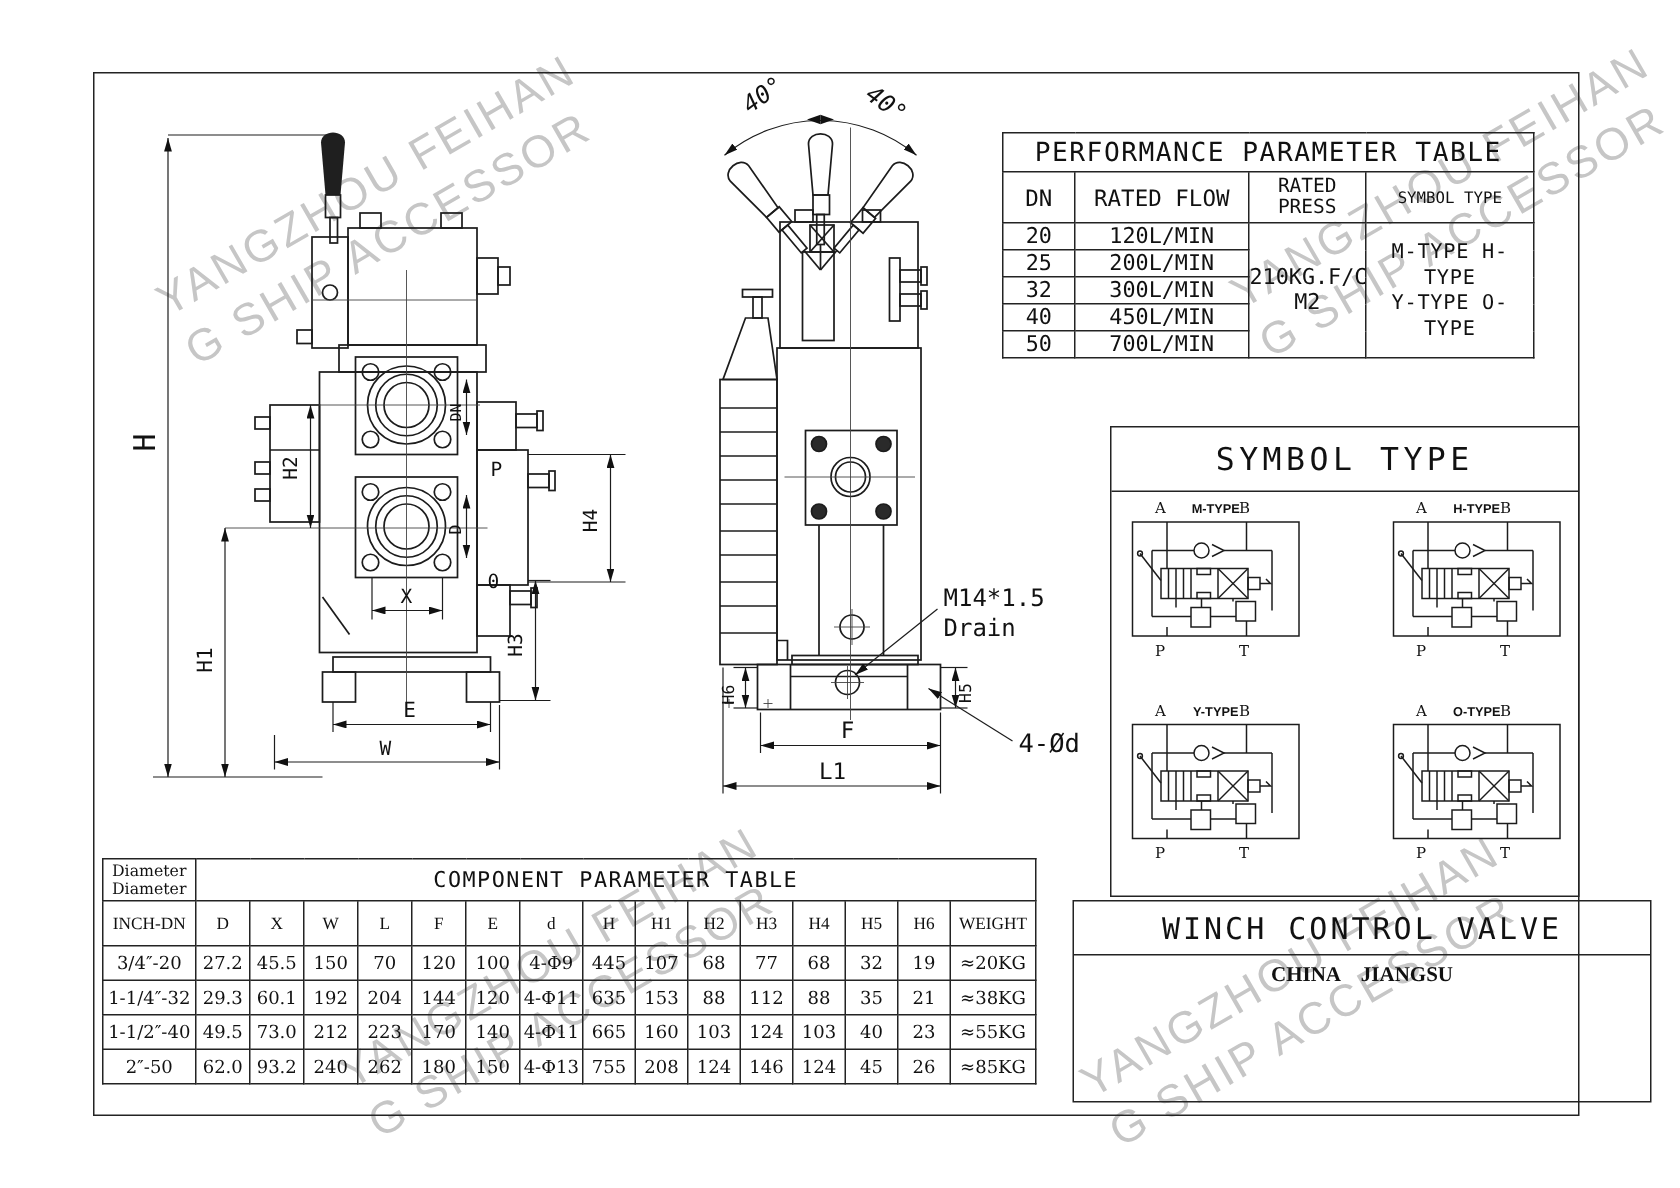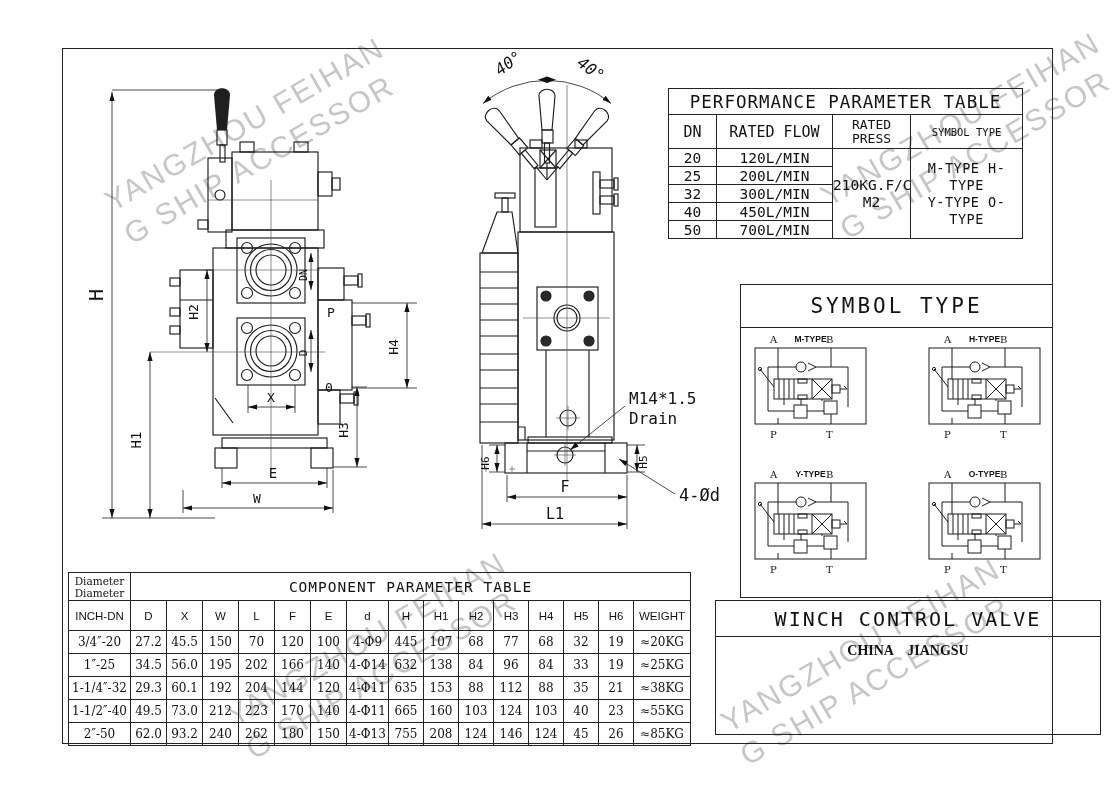--- a/index.html
+++ b/index.html
@@ -28,21 +28,21 @@
   .perf th{height:34px;font-size:15px}
   .perf th.sym-h{font-size:10.5px}
   .perf th.press-h{font-size:13px;line-height:14px}
   .perf td{height:18px;font-size:14.5px}
   .perf td.merged{font-size:14.5px;line-height:17px}
   .perf td.merged-sym{font-size:13.5px;line-height:17px;letter-spacing:0.5px}
   
   .comp{left:68px;top:572px;width:622px;font-family:"DejaVu Serif",serif}
   .comp .corner{height:28px;font-size:10.5px;line-height:12px}
   .comp .ctitle{font-size:14.5px;letter-spacing:1px;font-family:"DejaVu Sans Mono",monospace}
-  .comp tr.h2row th{height:30px;font-size:11.5px;font-family:Liberation Sans, sans-serif}
+  .comp tr.h2row th{height:30px;font-size:11.5px;font-family:Liberation Serif, serif}
   .comp td{height:23px;font-size:12px}
   
   .symbolbox{position:absolute;left:740px;top:284px;width:313px;height:314px;border:1.4px solid #232323}
   .symtitle{height:43px;border-bottom:1.4px solid #232323;display:flex;align-items:center;
     justify-content:center;font-size:21px;letter-spacing:3px}
   .symbol-cell{position:absolute;width:113px}
   .sym-row{position:relative;height:13px;font-size:10px;font-family:"DejaVu Serif",serif}
   .sym-a{position:absolute;left:16px}
   .sym-b{position:absolute;left:72px}
   .sym-name{position:absolute;left:0;right:0;text-align:center;font-weight:bold;font-size:8.5px;
@@ -600,38 +600,20 @@
           <td>445</td>
           <td>107</td>
           <td>68</td>
           <td>77</td>
           <td>68</td>
           <td>32</td>
           <td>19</td>
           <td>≈20KG</td>
         </tr>
         <tr>
-          <td>1″-25</td>
-          <td>34.5</td>
-          <td>56.0</td>
-          <td>195</td>
-          <td>202</td>
-          <td>166</td>
-          <td>140</td>
-          <td>4-Φ14</td>
-          <td>632</td>
-          <td>138</td>
-          <td>84</td>
-          <td>96</td>
-          <td>84</td>
-          <td>33</td>
-          <td>19</td>
-          <td>≈25KG</td>
-        </tr>
-        <tr>
           <td>1-1/4″-32</td>
           <td>29.3</td>
           <td>60.1</td>
           <td>192</td>
           <td>204</td>
           <td>144</td>
           <td>120</td>
           <td>4-Φ11</td>
           <td>635</td>
           <td>153</td>

